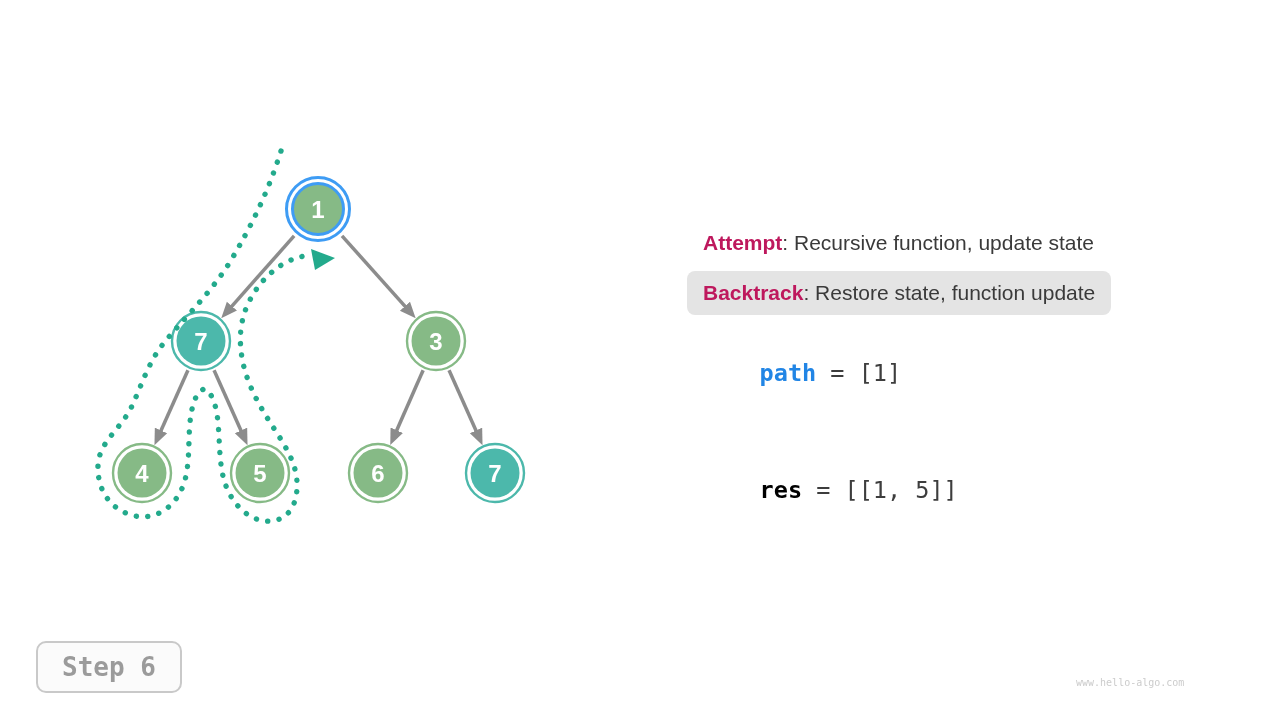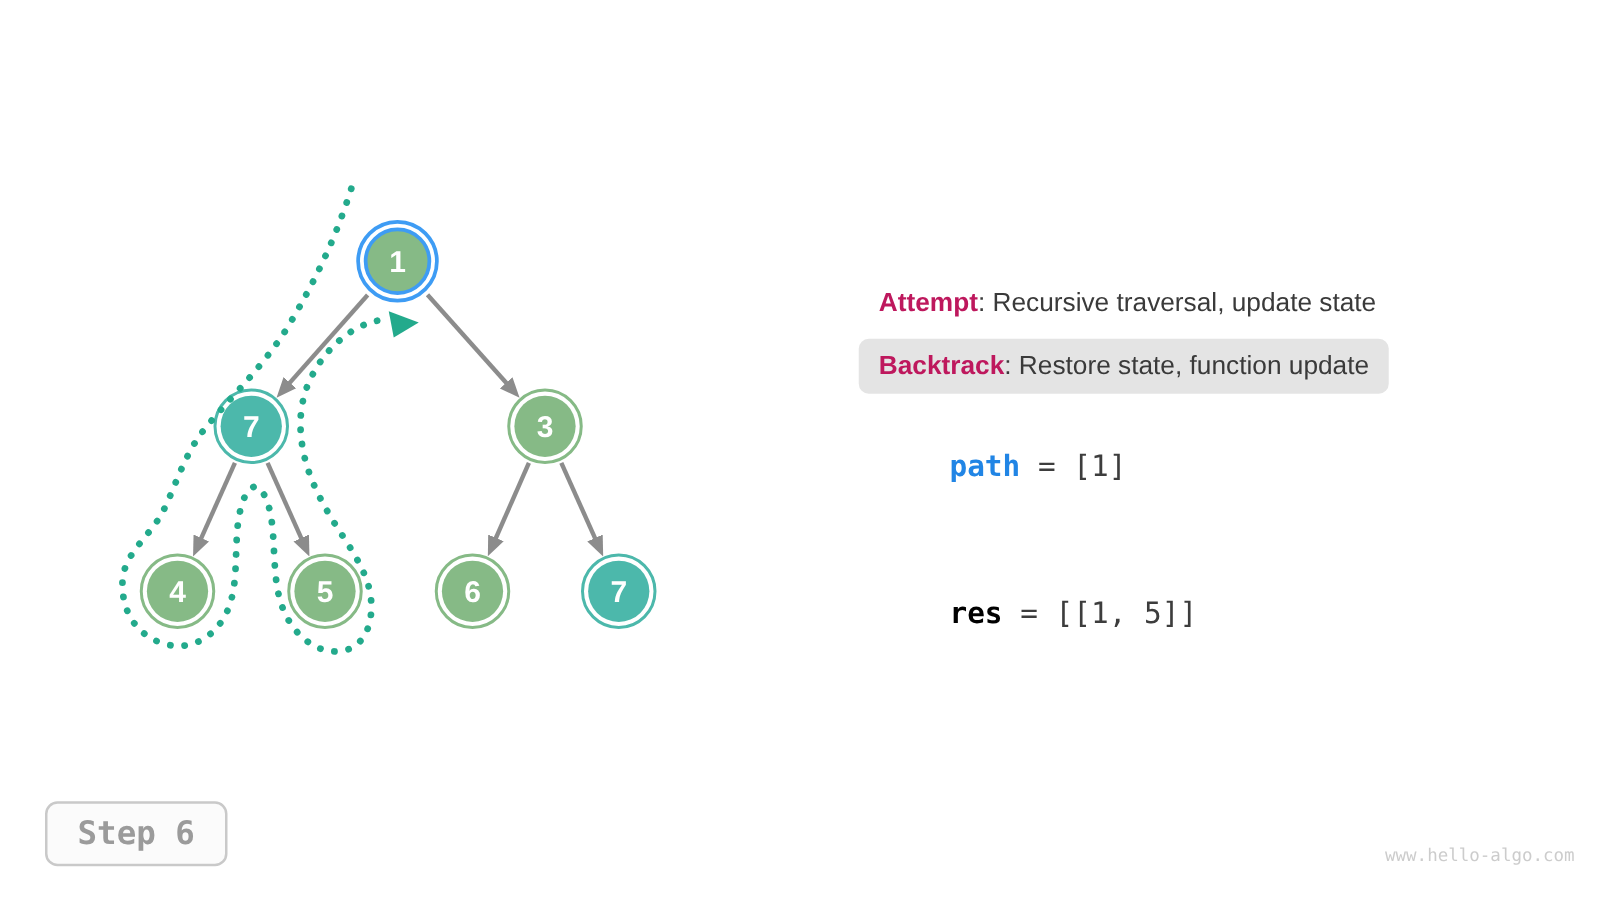--- a/index.html
+++ b/index.html
@@ -34,23 +34,22 @@
   .step-badge{
     position:absolute;left:36px;top:641px;width:146px;height:52px;
     background:#fbfbfb;border:2px solid #c9c9c9;border-radius:10px;
     display:flex;align-items:center;justify-content:center;
     font-family:"DejaVu Sans Mono",monospace;font-size:26px;
     font-weight:700;color:#9b9b9b;box-sizing:border-box;
   }
   
   .watermark{
     position:absolute;left:1076px;top:677px;
-    font-family:"DejaVu Sans Mono",monospace;font-size:14px;color:#cccccc;
+    font-family:"DejaVu Sans Mono",monospace;font-size:10px;color:#cccccc;
     white-space:nowrap;
-    margin-left:32px;
   }
 </style>
 </head>
 <body>
 
 <div class="canvas">
 
   <svg class="tree-svg" width="570" height="570" viewBox="0 0 570 570">
     <defs>
       <marker id="arrow" viewBox="0 0 10 10" refX="1" refY="5" markerWidth="4.6" markerHeight="4.6" orient="auto-start-reverse">
@@ -120,21 +119,21 @@
              C 296 463, 286 447, 273 427
              C 260 407, 248 386, 243 363
              C 239 344, 239 325, 247 306
              C 255 288, 267 274, 283 264
              C 292 259, 298 257, 305 256" fill="none" stroke-width="5.4" stroke-linecap="round" stroke-dasharray="0.1 11.4" stroke="#23aa8c"></path>
 
     <polygon points="311,249 315,270 335,258" fill="#23aa8c"></polygon>
   </svg>
 
   <div class="info-line attempt-line">
-    <span class="info-label">Attempt</span><span>: Recursive traversal, update state</span>
+    <span class="info-label">Attempt</span><span>: Recursive function, update state</span>
   </div>
 
   <div class="info-line backtrack-box">
     <span class="info-label">Backtrack</span><span>: Restore state, function update</span>
   </div>
 
   <div class="code-line path-line">
     <span class="var-name path-name">path</span><span> = [1]</span>
   </div>
 

